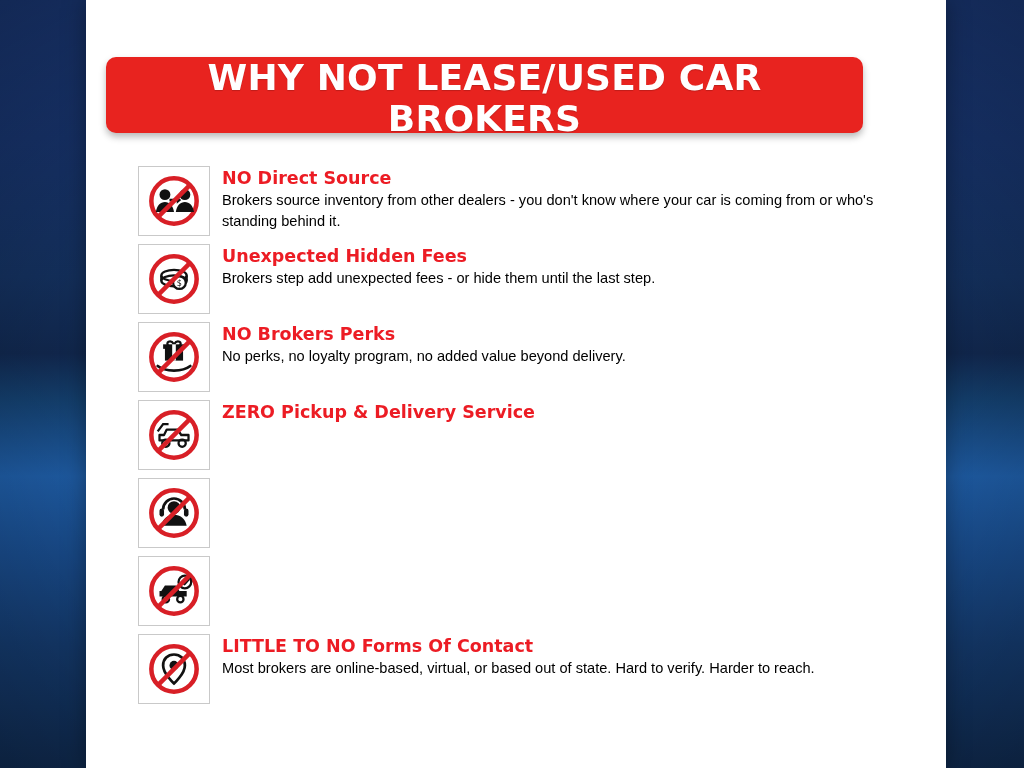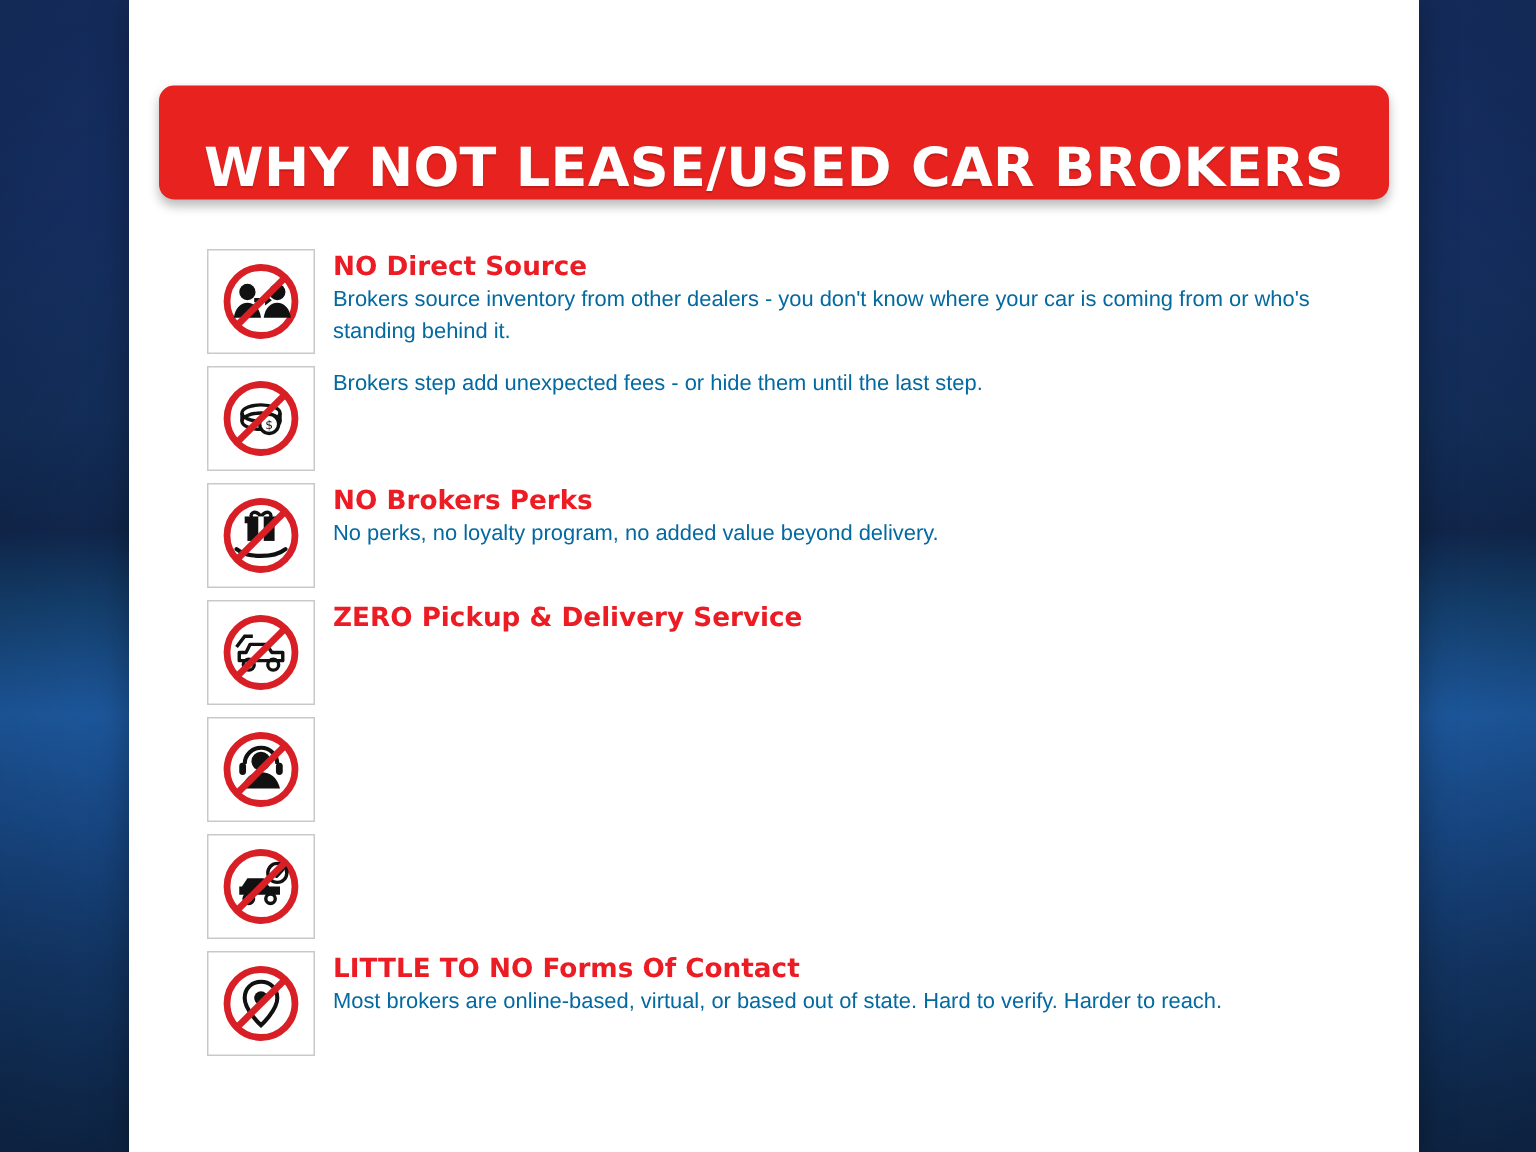--- a/index.html
+++ b/index.html
@@ -31,26 +31,26 @@
   .page {
     position: absolute;
     left: 86px; top: 0;
     width: 860px; height: 768px;
     background: #ffffff;
     box-shadow: 0 0 22px rgba(0,0,0,0.35);
   }
   .title-banner {
     position: absolute;
     left: 20px; top: 57px;
-    width: 820px; height: 76px;
+    width: 757px; height: 76px;
     background: #e8231f;
     border-radius: 10px;
     box-shadow: 0 4px 7px rgba(0,0,0,0.28);
     display: flex;
-    align-items: flex-end;
+    align-items: flex-start;
     justify-content: center;
   }
   .title-banner h1 {
     color: #ffffff;
     font-size: 36px;
     font-weight: 800;
     letter-spacing: 0.2px;
     text-align: center;
     font-family: "DejaVu Sans", sans-serif;
     text-shadow: 0 1px 1px rgba(0,0,0,0.18);
@@ -79,21 +79,21 @@
   .row-text { padding-top: 2px; }
   .row-title {
     color: #ec1c24;
     font-size: 17.5px;
     font-weight: 800;
     font-family: "DejaVu Sans", sans-serif;
     line-height: 1.15;
     margin-bottom: 2px;
   }
   .row-desc {
-    color: #0369a1;
+    color: #000000;
     font-size: 14.6px;
     line-height: 1.45;
     max-width: 740px;
   }
 </style>
 </head>
 <body>
 
 <div class="bg-vignette"></div>
 
@@ -130,20 +130,21 @@
           <circle cx="32" cy="32" r="25" fill="none" stroke="#d81f26" stroke-width="5"></circle>
           <ellipse cx="32" cy="34" rx="14" ry="6" fill="none" stroke="#111" stroke-width="2.5"></ellipse>
           <ellipse cx="32" cy="28" rx="14" ry="6" fill="none" stroke="#111" stroke-width="2.5"></ellipse>
           <path d="M18 28v6M46 28v6" stroke="#111" stroke-width="2.5"></path>
           <circle cx="38" cy="36" r="7" fill="#fff" stroke="#111" stroke-width="2.5"></circle>
           <text x="38" y="40" font-size="9" font-family="DejaVu Sans, sans-serif" text-anchor="middle" fill="#111">$</text>
           <line x1="14" y1="50" x2="50" y2="14" stroke="#d81f26" stroke-width="5"></line>
         </svg>
       </div>
       <div class="row-text">
+        <div class="row-title">Unexpected Hidden Fees</div>
         <div class="row-desc">Brokers step add unexpected fees - or hide them until the last step.</div>
       </div>
     </div>
 
     <div class="row">
       <div class="icon-box">
         <svg width="58" height="58" viewBox="0 0 64 64" aria-hidden="true">
           <circle cx="32" cy="32" r="25" fill="none" stroke="#d81f26" stroke-width="5"></circle>
           <rect x="22" y="22" width="20" height="14" fill="#111"></rect>
           <rect x="20" y="18" width="24" height="5" fill="#111"></rect>

